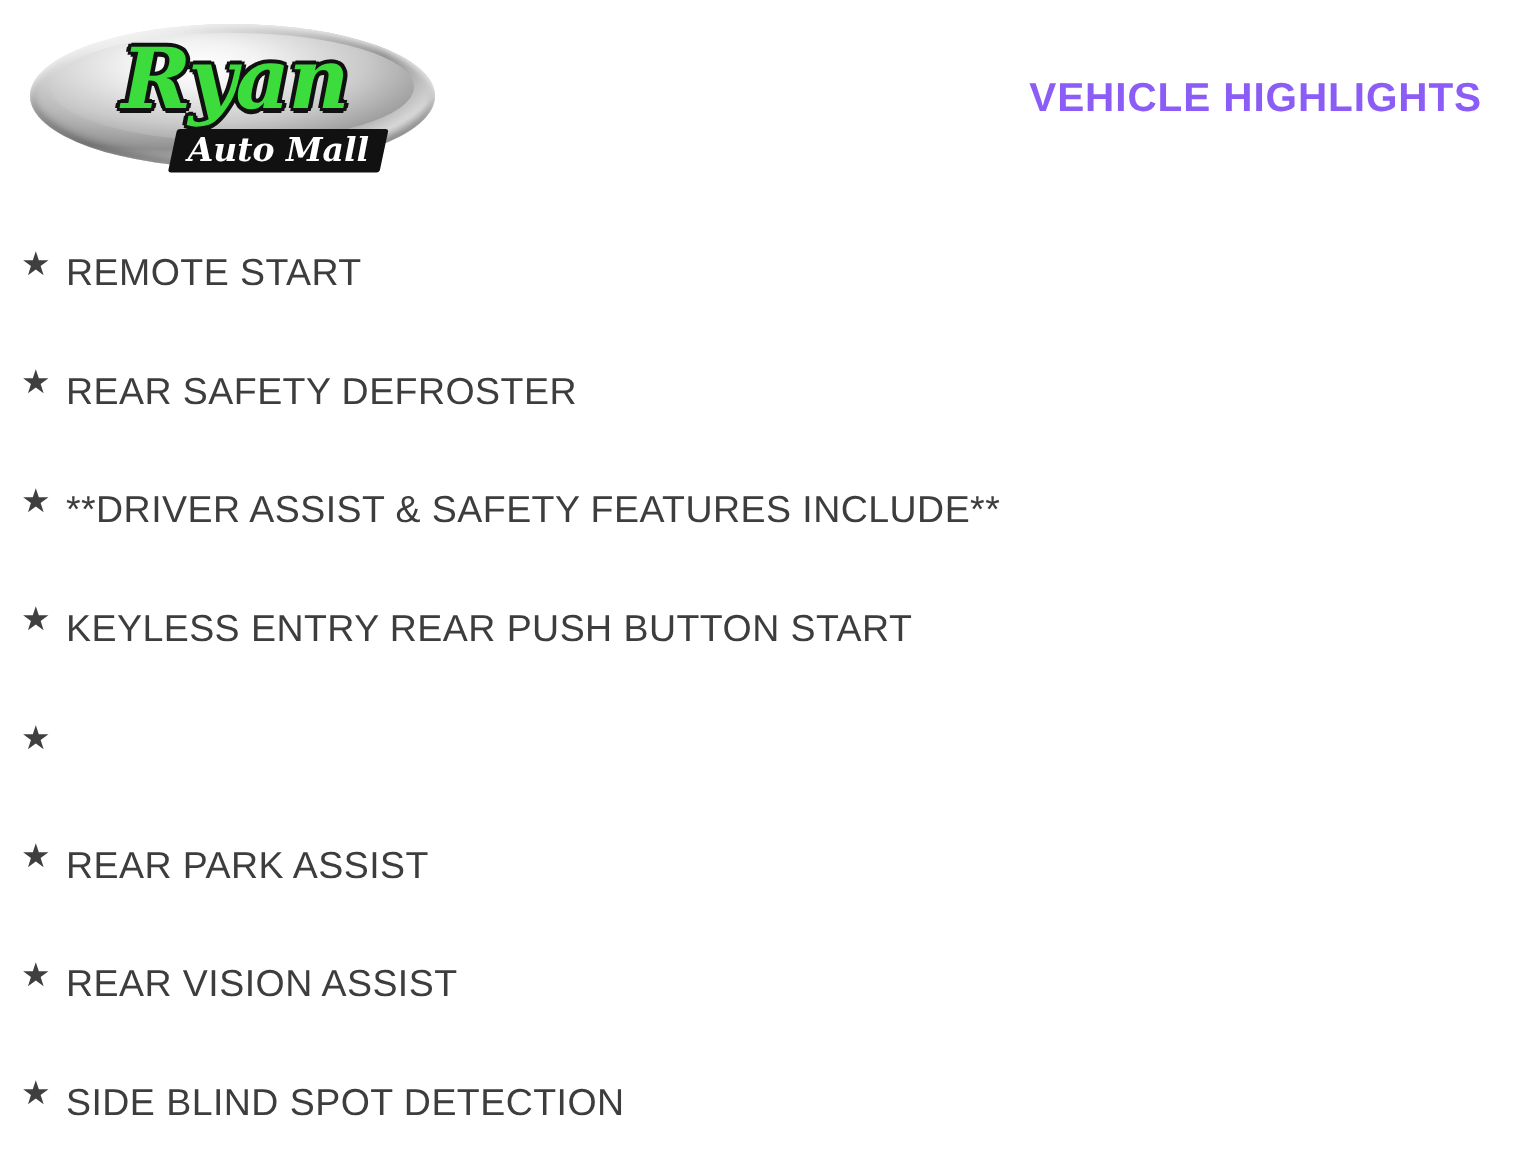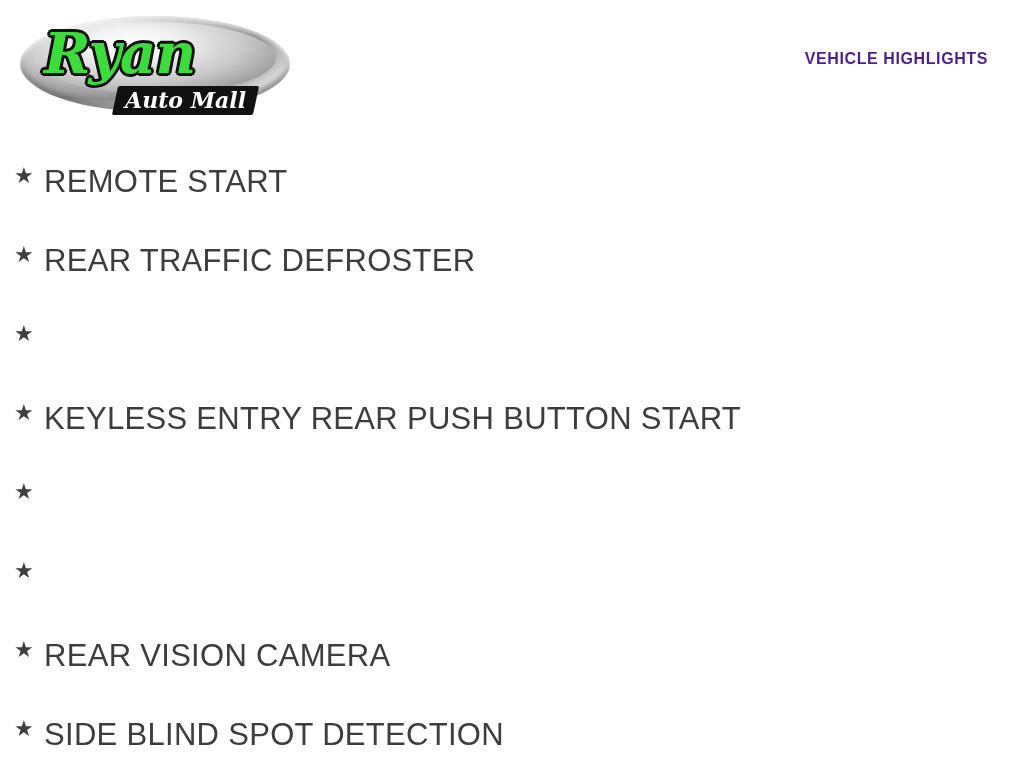--- a/index.html
+++ b/index.html
@@ -50,21 +50,21 @@
     width: 242px;
     height: 72px;
     border-radius: 50%;
     background: radial-gradient(ellipse at 40% 30%, #ffffff 0%, #f2f2f2 22%, #c9c9c9 55%, #9a9a9a 80%, #7c7c7c 100%);
   }
   .logo-ryan {
     position: absolute;
     left: 24px;
     top: 14px;
     width: 225px;
-    text-align: left;
+    text-align: center;
     font-family: "DejaVu Serif", serif;
     font-style: italic;
     font-weight: bold;
     font-size: 56px;
     line-height: 58px;
     color: #3ddc3d;
     letter-spacing: -1px;
     text-shadow:
       -2px -2px 0 #111, 2px -2px 0 #111, -2px 2px 0 #111, 2px 2px 0 #111,
       0 3px 0 #111, 3px 0 0 #111, -3px 0 0 #111, 0 -3px 0 #111;
@@ -87,23 +87,23 @@
     font-weight: bold;
     font-size: 22px;
     line-height: 24px;
     letter-spacing: 0px;
   }
 
   .header-title {
     position: absolute;
     right: 36px;
     top: 50px;
-    font-size: 16px;
+    font-size: 27px;
     font-weight: bold;
-    color: #4c1d95;
+    color: #8b5cf6;
     letter-spacing: 0.6px;
     white-space: nowrap;
   }
 
   
   .highlights {
     position: absolute;
     left: 0;
     top: 136px;
     right: 0;
@@ -119,21 +119,21 @@
   }
   .hl-star {
     width: 30px;
     flex: 0 0 30px;
     font-size: 22px;
     line-height: 22px;
     color: #3f3f3f;
     text-align: left;
   }
   .hl-text {
-    font-size: 31px;
+    font-size: 25px;
     line-height: 28px;
     color: #3d3d3d;
     letter-spacing: 0.3px;
     white-space: nowrap;
     margin-top: 12px;
   }
 </style>
 </head>
 <body>
 
@@ -153,38 +153,40 @@
     <div class="header-title">VEHICLE HIGHLIGHTS</div>
   </div>
 
   <ul class="highlights">
     <li class="hl-item">
       <span class="hl-star">★</span>
       <span class="hl-text">REMOTE START</span>
     </li>
     <li class="hl-item">
       <span class="hl-star">★</span>
-      <span class="hl-text">REAR TRAFFIC DEFROSTER</span>
+      <span class="hl-text">REAR SAFETY DEFROSTER</span>
     </li>
     <li class="hl-item">
       <span class="hl-star">★</span>
+      <span class="hl-text">**DRIVER ASSIST &amp; SAFETY FEATURES INCLUDE**</span>
     </li>
     <li class="hl-item">
       <span class="hl-star">★</span>
       <span class="hl-text">KEYLESS ENTRY REAR PUSH BUTTON START</span>
     </li>
     <li class="hl-item">
       <span class="hl-star">★</span>
     </li>
     <li class="hl-item">
       <span class="hl-star">★</span>
+      <span class="hl-text">REAR PARK ASSIST</span>
     </li>
     <li class="hl-item">
       <span class="hl-star">★</span>
-      <span class="hl-text">REAR VISION CAMERA</span>
+      <span class="hl-text">REAR VISION ASSIST</span>
     </li>
     <li class="hl-item">
       <span class="hl-star">★</span>
       <span class="hl-text">SIDE BLIND SPOT DETECTION</span>
     </li>
   </ul>
 
 </div>
 
 </body></html>

